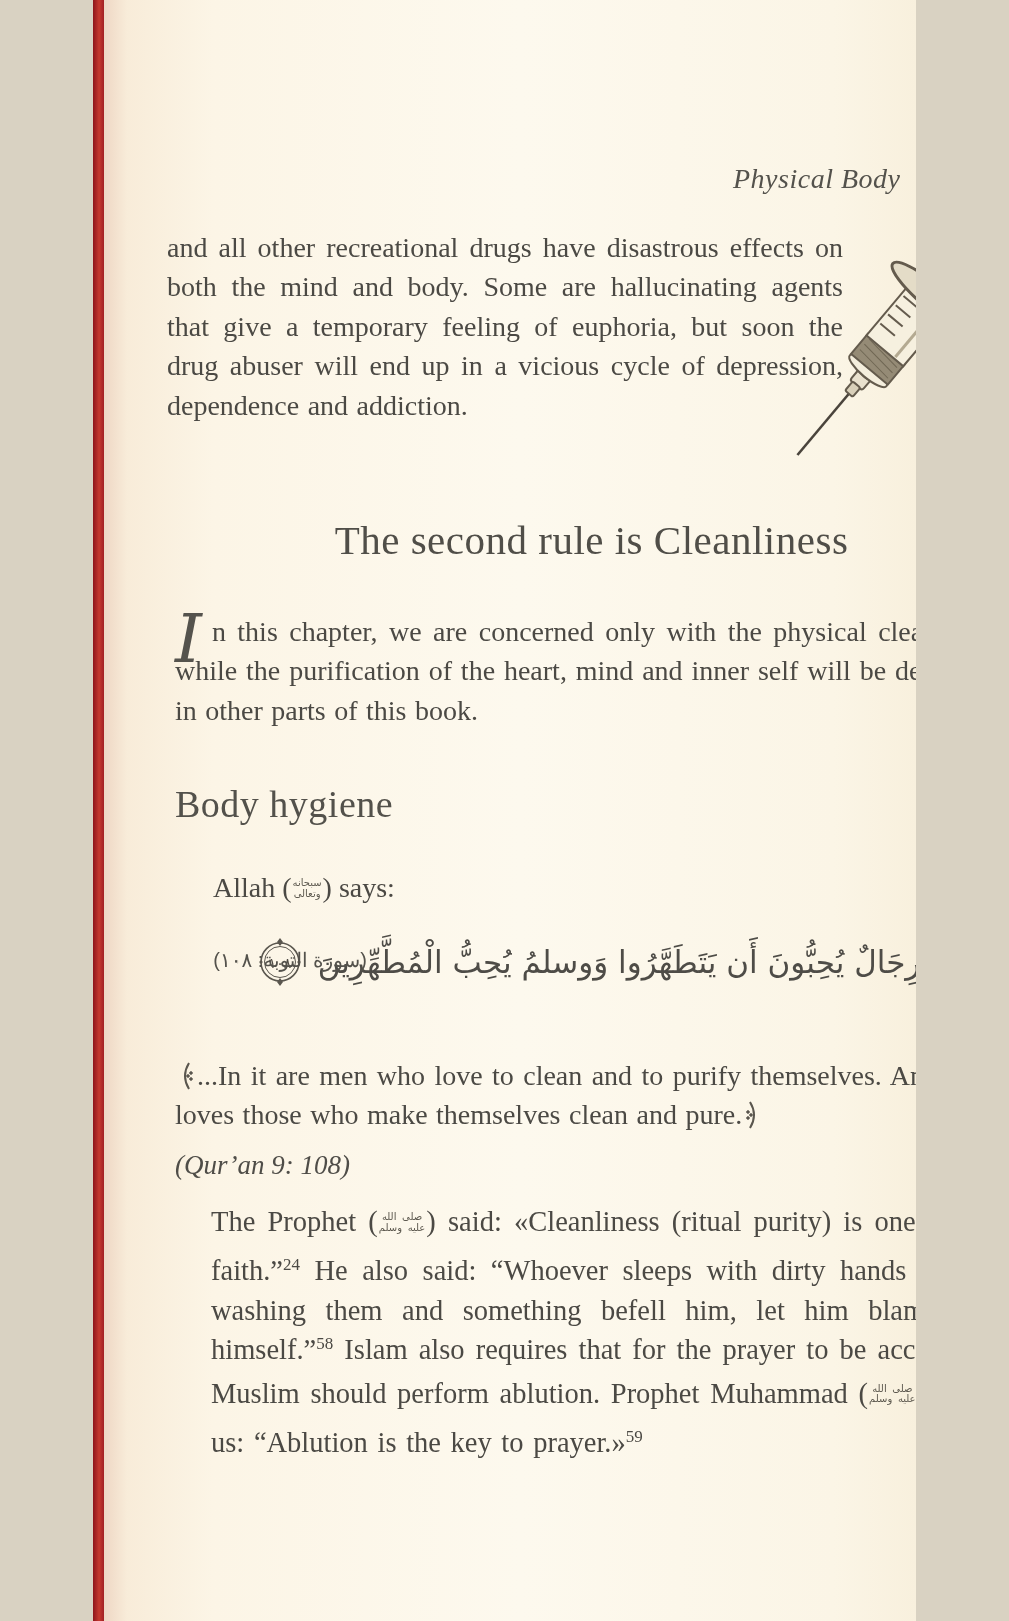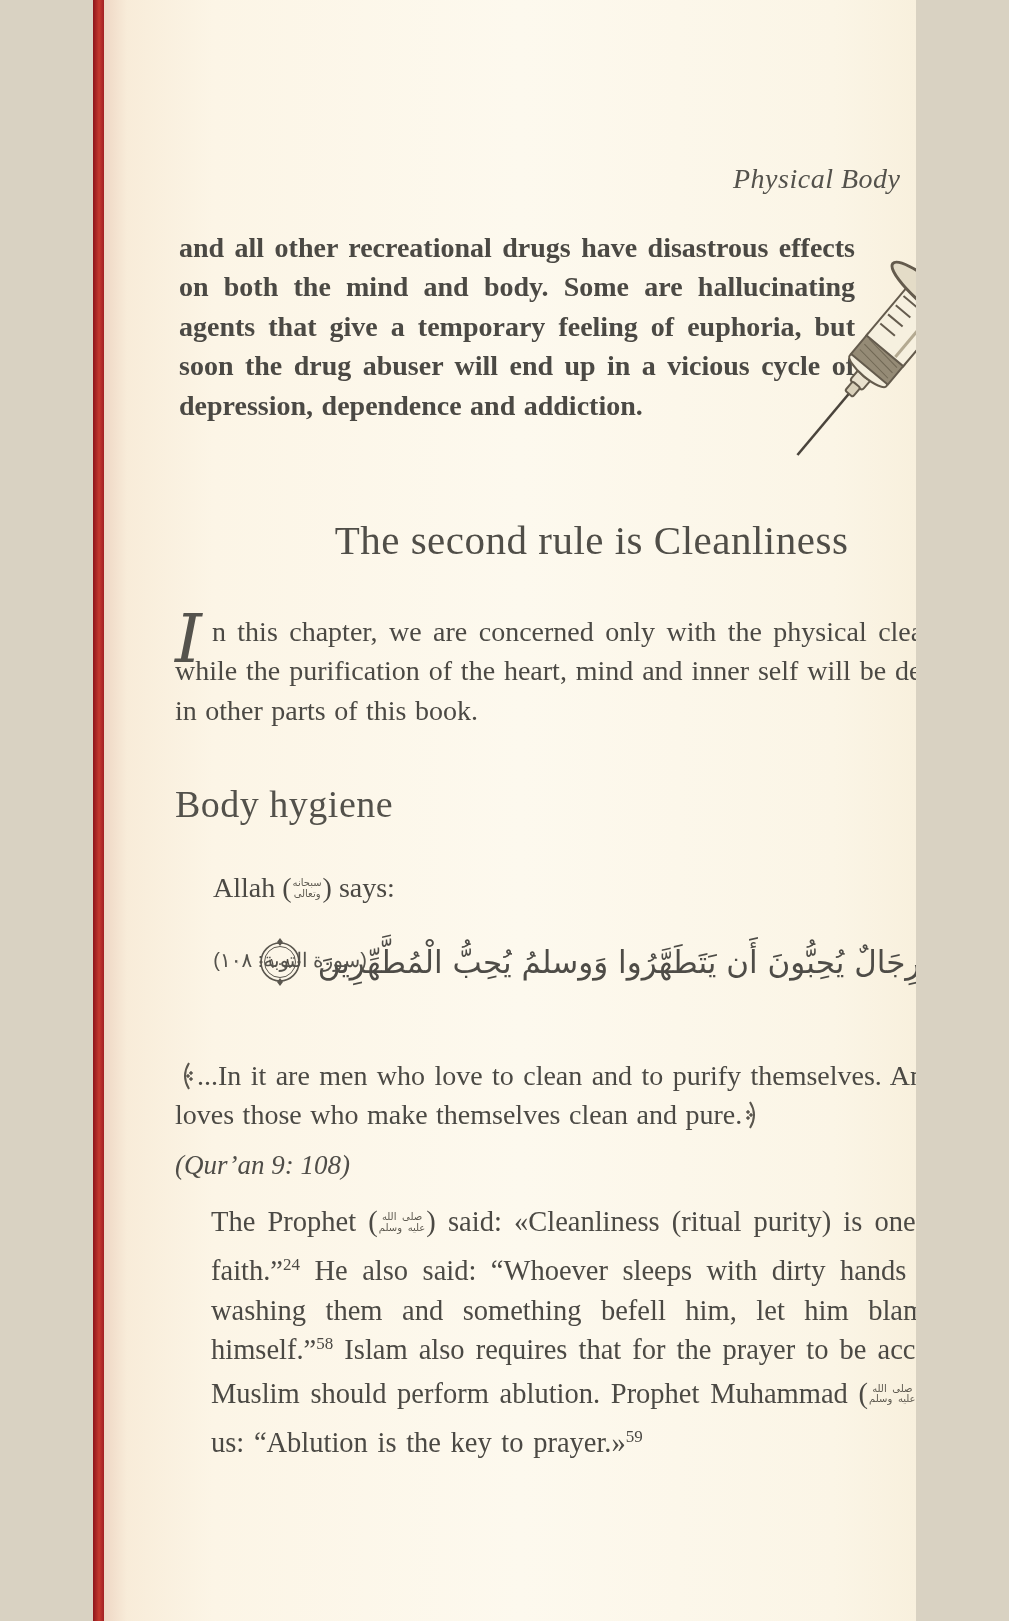--- a/index.html
+++ b/index.html
@@ -14,21 +14,21 @@
   }
   .edge-strip{
     position:absolute;left:0;top:0;bottom:0;width:11px;
     background:linear-gradient(90deg,#8e151b,#c5392f 55%,#a22024);
   }
   .header{position:absolute;top:163px;left:0;width:100%;height:40px;font-size:28px;}
   .running-title{position:absolute;left:640px;font-style:italic;letter-spacing:.5px;color:#54524c;}
   .page-number{position:absolute;left:876px;color:#4b4944;margin-top:20px;}
 
   .para{position:absolute;text-align:justify;font-size:28px;line-height:39.4px;word-spacing:1.5px;margin:0;}
-  .para1{top:228px;left:86px;width:676px;font-weight:bold;}
+  .para1{top:228px;left:74px;width:676px;}
 
   .syringe{position:absolute;left:690px;top:206px;width:232px;height:270px;}
 
   .chapter-heading{
     position:absolute;top:516px;left:82px;width:833px;margin:0;
     text-align:center;font-size:41px;font-weight:normal;letter-spacing:.5px;
     color:#504e48;font-family:"Liberation Serif",serif;
   }
   .chapter-intro{top:612px;left:82px;width:833px;}
   .dropcap{

